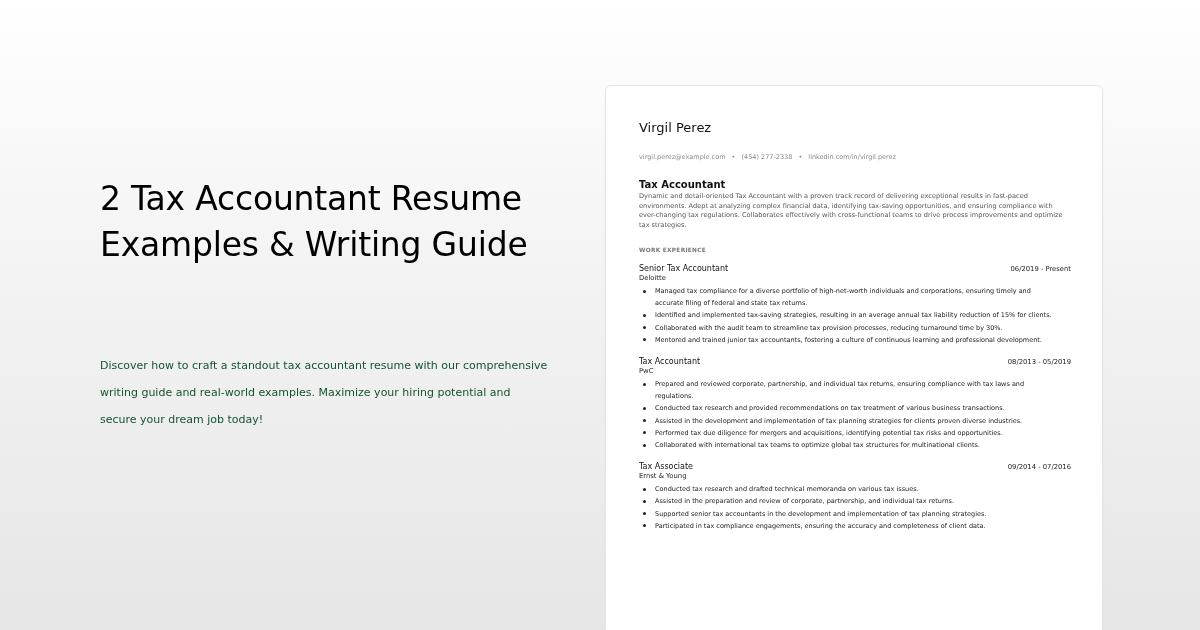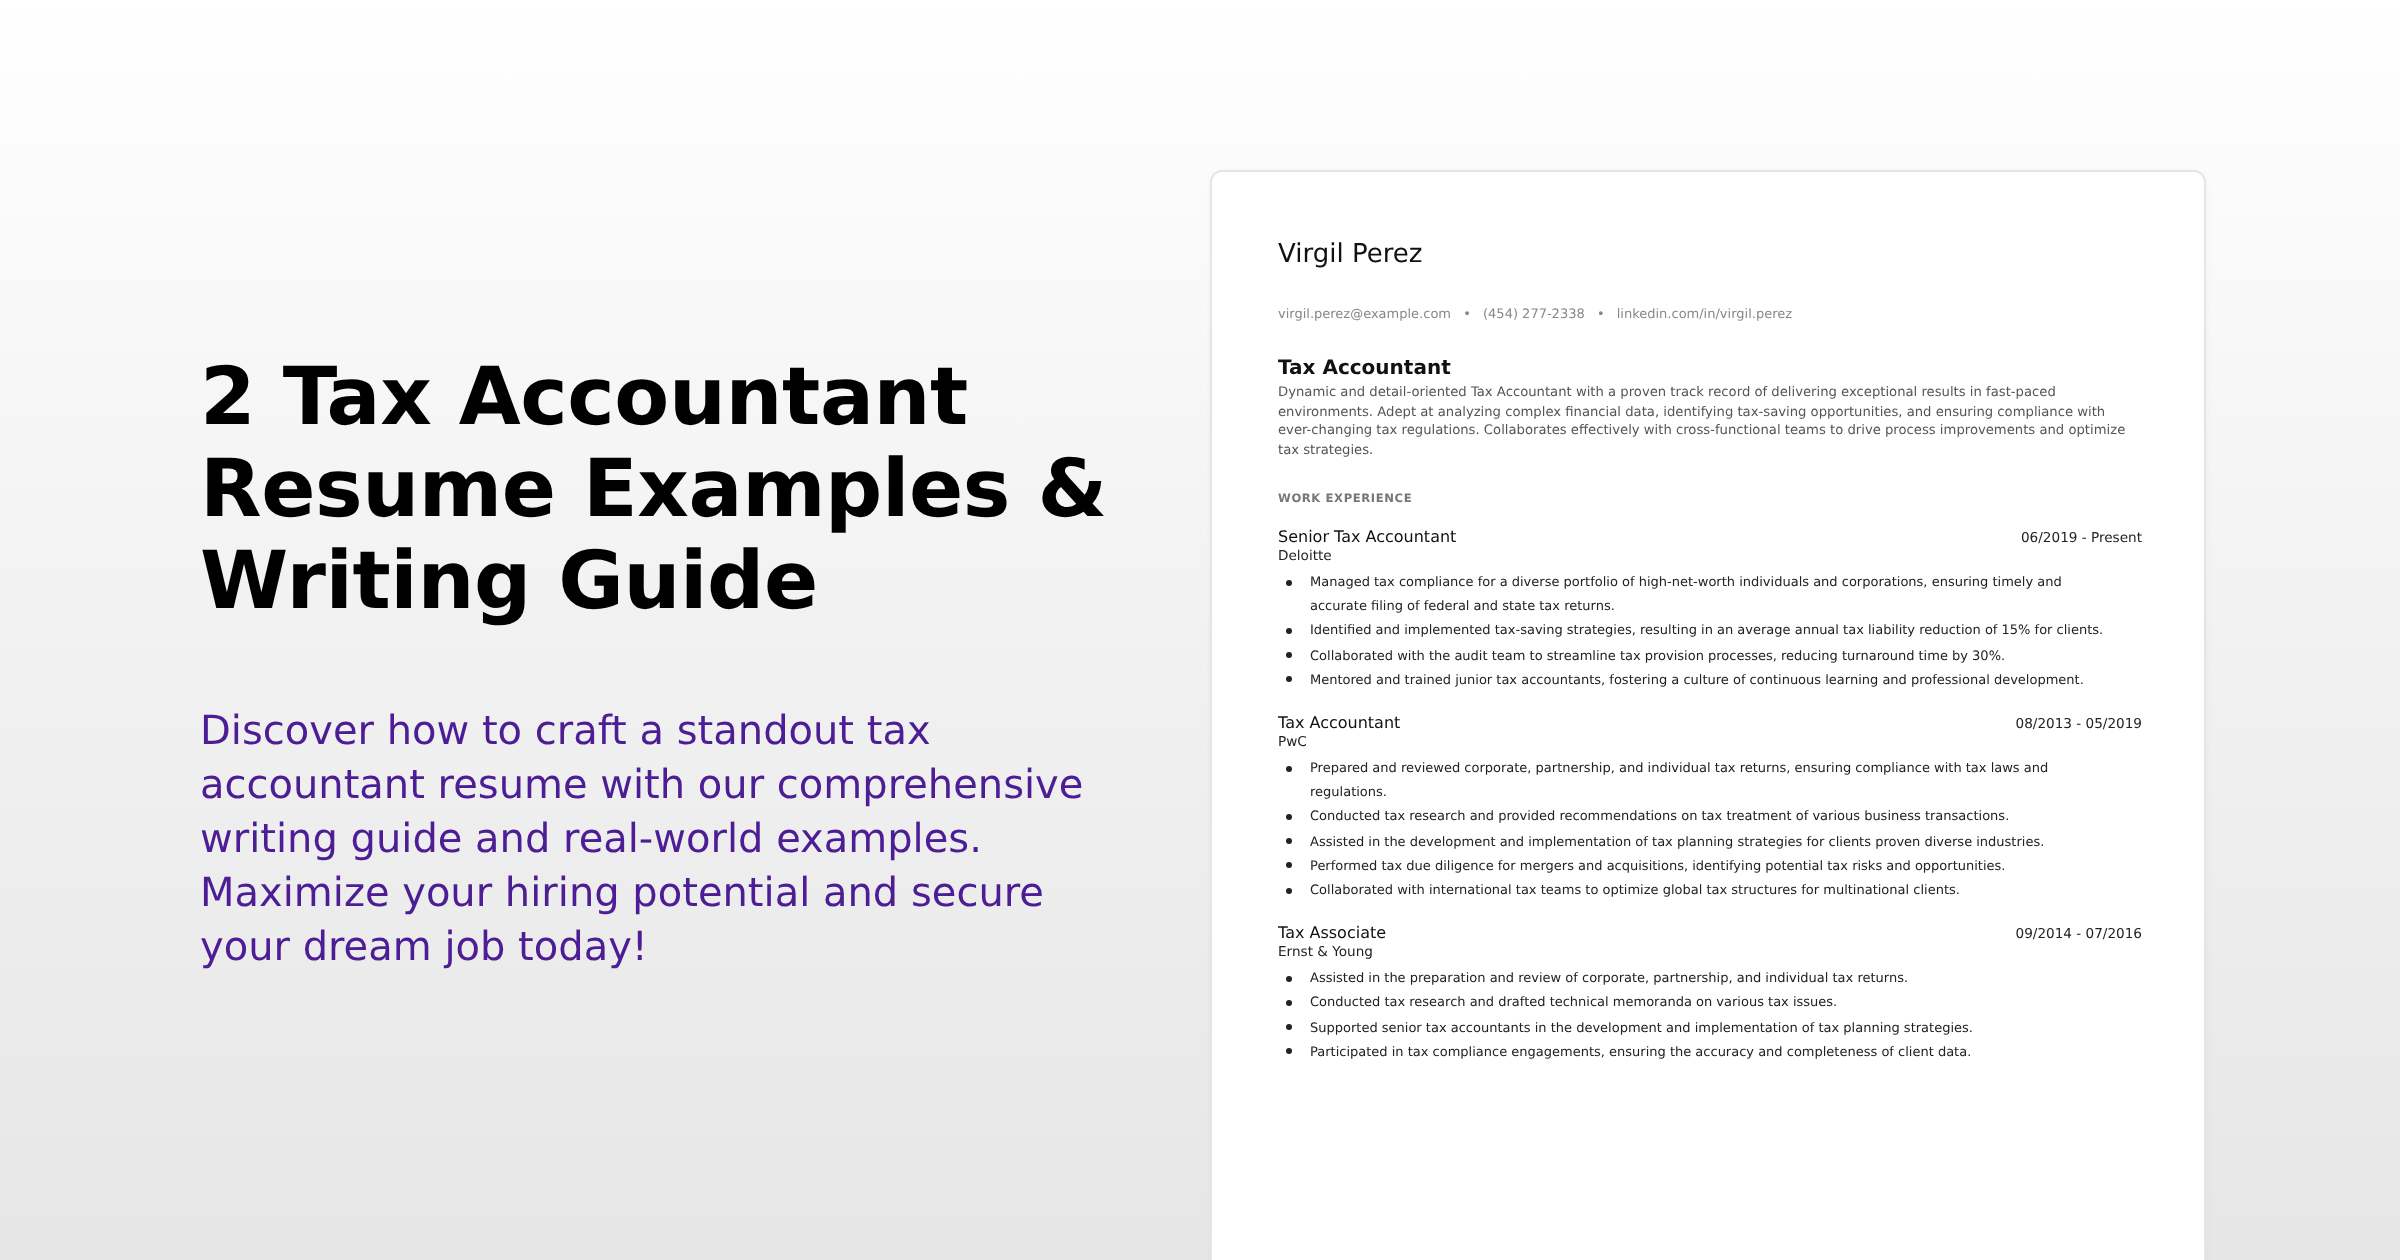--- a/index.html
+++ b/index.html
@@ -6,27 +6,27 @@
   html, body { width: 1200px; height: 630px; overflow: hidden; }
   body {
     background: linear-gradient(180deg, #ffffff 0%, #f4f4f4 40%, #e6e6e6 100%);
     font-family: "Liberation Sans", sans-serif;
     color: #111;
     position: relative;
   }
   .hero-title {
     position: absolute; left: 100px; top: 176px; width: 470px;
     font-family: "DejaVu Sans", sans-serif;
-    font-weight: bold; font-size: 40px; line-height: 46px;
+    font-weight: normal; font-size: 33px; line-height: 46px;
     letter-spacing: -0.2px; color: #000;
   }
   .hero-desc {
     position: absolute; left: 100px; top: 352px; width: 450px;
     font-family: "DejaVu Sans", sans-serif;
-    font-size: 20px; line-height: 27px; color: #4c1d95;
+    font-size: 11px; line-height: 27px; color: #14532d;
   }
   .card {
     position: absolute; left: 605px; top: 85px; width: 498px; height: 560px;
     background: #fff; border: 1px solid #e5e5e5; border-radius: 6px;
     box-shadow: 0 1px 3px rgba(0,0,0,0.04);
     padding: 34px 33px 0 33px;
   }
   .r-name { font-size: 13px; line-height: 15px; color: #111; font-family: "DejaVu Sans", sans-serif; }
   .r-contact { font-size: 6.5px; color: #888; margin-top: 18px; font-family: "DejaVu Sans", sans-serif; }
   .r-contact .sep { margin: 0 4px; }
@@ -100,19 +100,19 @@
     </ul>
   </div>
 
   <div class="job">
     <div class="job-head">
       <span class="job-title">Tax Associate</span>
       <span class="job-dates">09/2014 - 07/2016</span>
     </div>
     <div class="job-company">Ernst &amp; Young</div>
     <ul class="bullets">
+      <li>Conducted tax research and drafted technical memoranda on various tax issues.</li>
       <li>Assisted in the preparation and review of corporate, partnership, and individual tax returns.</li>
-      <li>Conducted tax research and drafted technical memoranda on various tax issues.</li>
       <li>Supported senior tax accountants in the development and implementation of tax planning strategies.</li>
       <li>Participated in tax compliance engagements, ensuring the accuracy and completeness of client data.</li>
     </ul>
   </div>
 </div>
 
 </body></html>

